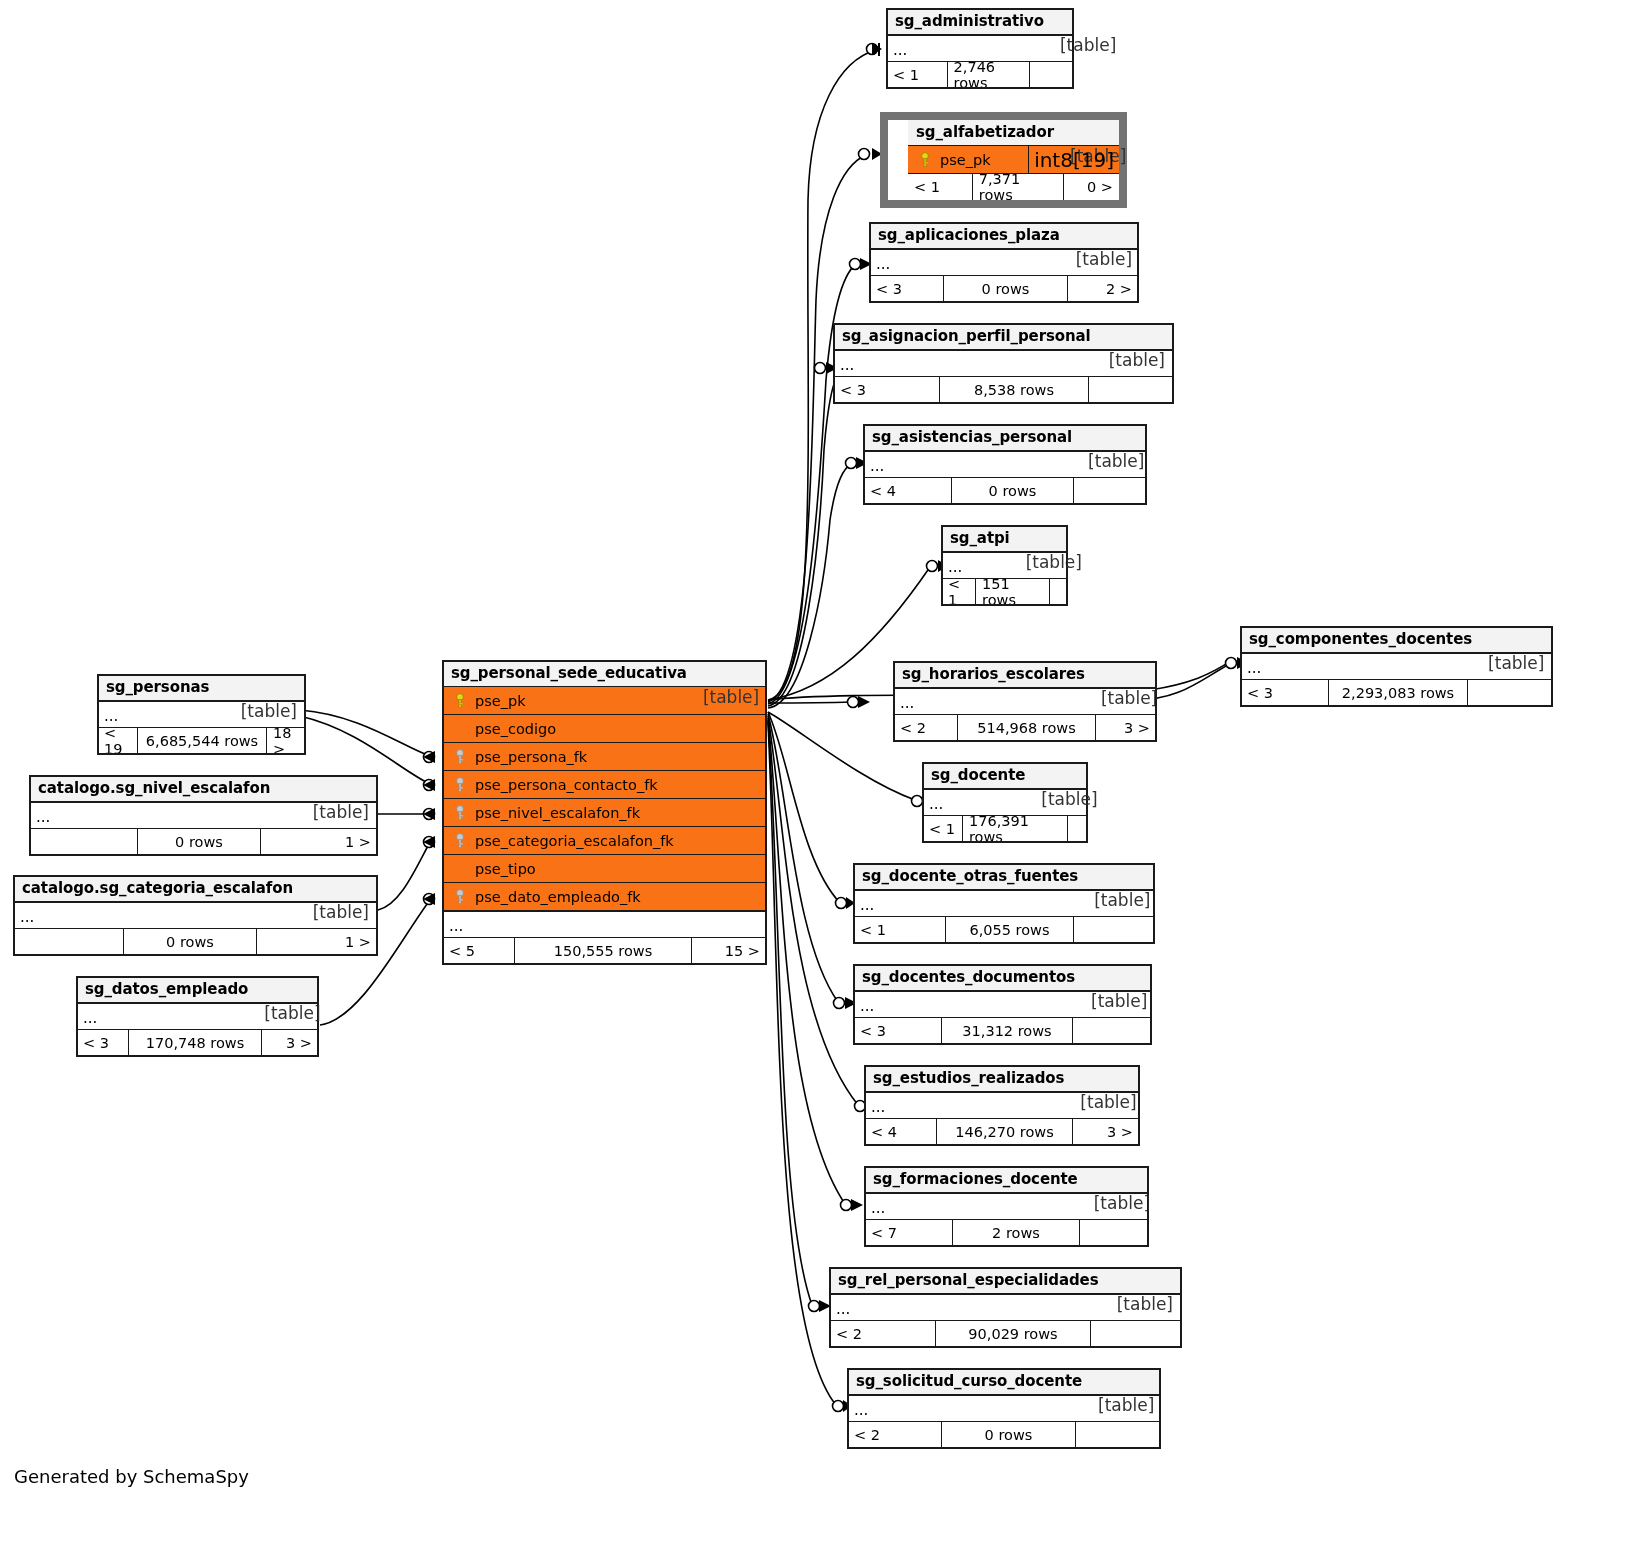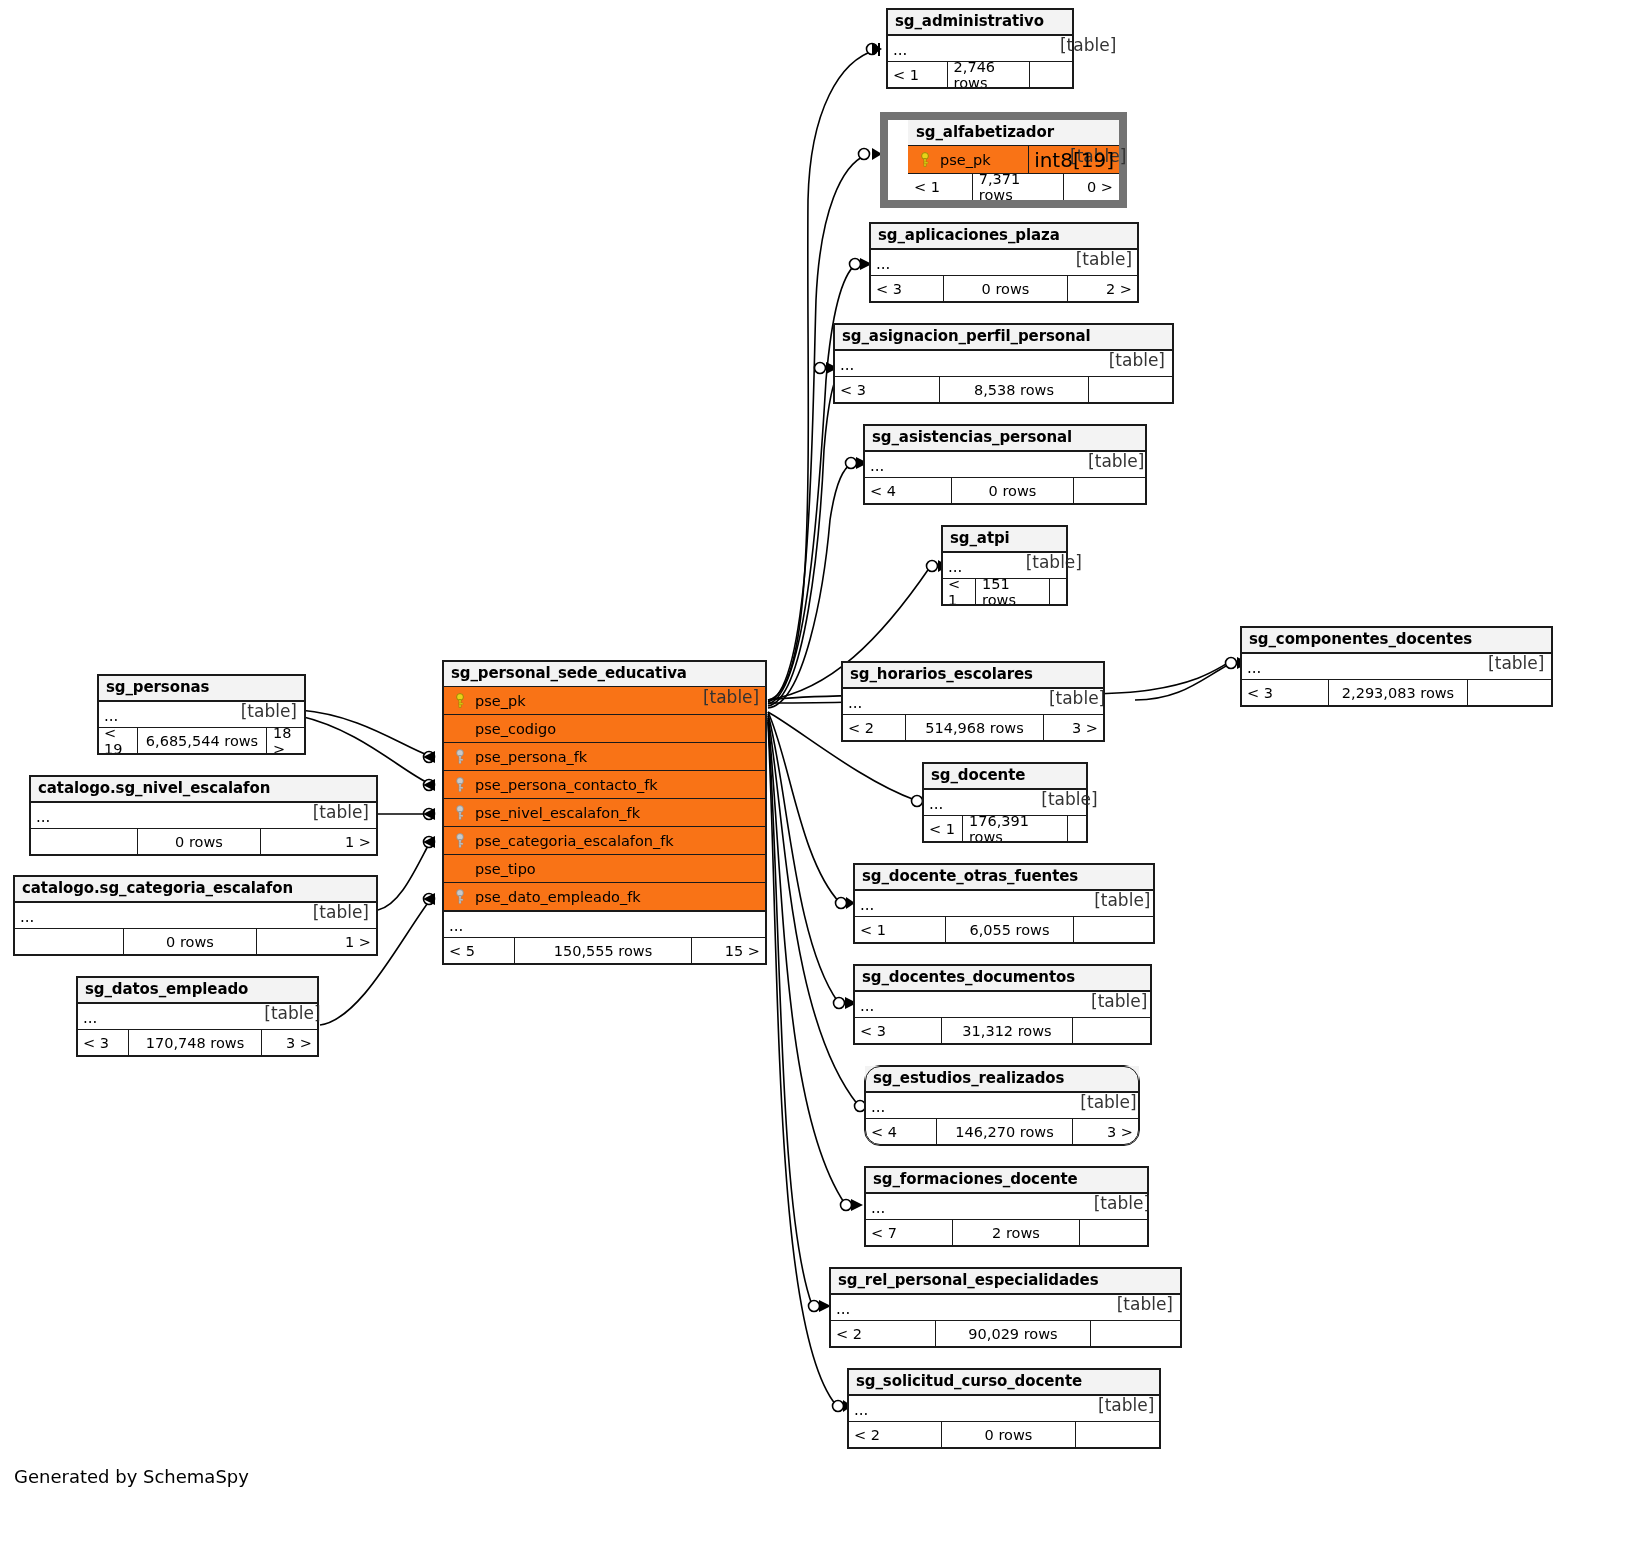--- a/index.html
+++ b/index.html
@@ -405,21 +405,21 @@
       <span class="ttag">[table]</span>
     </div>
     <div class="ellipsis-row">...</div>
     <div class="foot-row">
       <div class="foot-cell fc-left" style="width:88px;">&lt; 3</div>
       <div class="foot-cell fc-mid">2,293,083 rows</div>
       <div class="foot-cell fc-right" style="width:84px;"></div>
     </div>
   </div>
 
-  <div class="node" style="left:841px; top:661px; width:264px;text-align:center;">
+  <div class="node" style="left:893px; top:661px; width:264px;text-align:center;">
     <div class="node-title">
       <span class="tname">sg_horarios_escolares</span>
       <span class="ttag">[table]</span>
     </div>
     <div class="ellipsis-row">...</div>
     <div class="foot-row">
       <div class="foot-cell fc-left" style="width:64px;">&lt; 2</div>
       <div class="foot-cell fc-mid">514,968 rows</div>
       <div class="foot-cell fc-right" style="width:60px;">3 &gt;</div>
     </div>
@@ -457,21 +457,21 @@
       <span class="ttag">[table]</span>
     </div>
     <div class="ellipsis-row">...</div>
     <div class="foot-row">
       <div class="foot-cell fc-left" style="width:88px;">&lt; 3</div>
       <div class="foot-cell fc-mid">31,312 rows</div>
       <div class="foot-cell fc-right" style="width:78px;"></div>
     </div>
   </div>
 
-  <div class="node" style="left:864px; top:1065px; width:276px;border-radius:16px;">
+  <div class="node" style="left:864px; top:1065px; width:276px;">
     <div class="node-title">
       <span class="tname">sg_estudios_realizados</span>
       <span class="ttag">[table]</span>
     </div>
     <div class="ellipsis-row">...</div>
     <div class="foot-row">
       <div class="foot-cell fc-left" style="width:72px;">&lt; 4</div>
       <div class="foot-cell fc-mid">146,270 rows</div>
       <div class="foot-cell fc-right" style="width:66px;">3 &gt;</div>
     </div>

